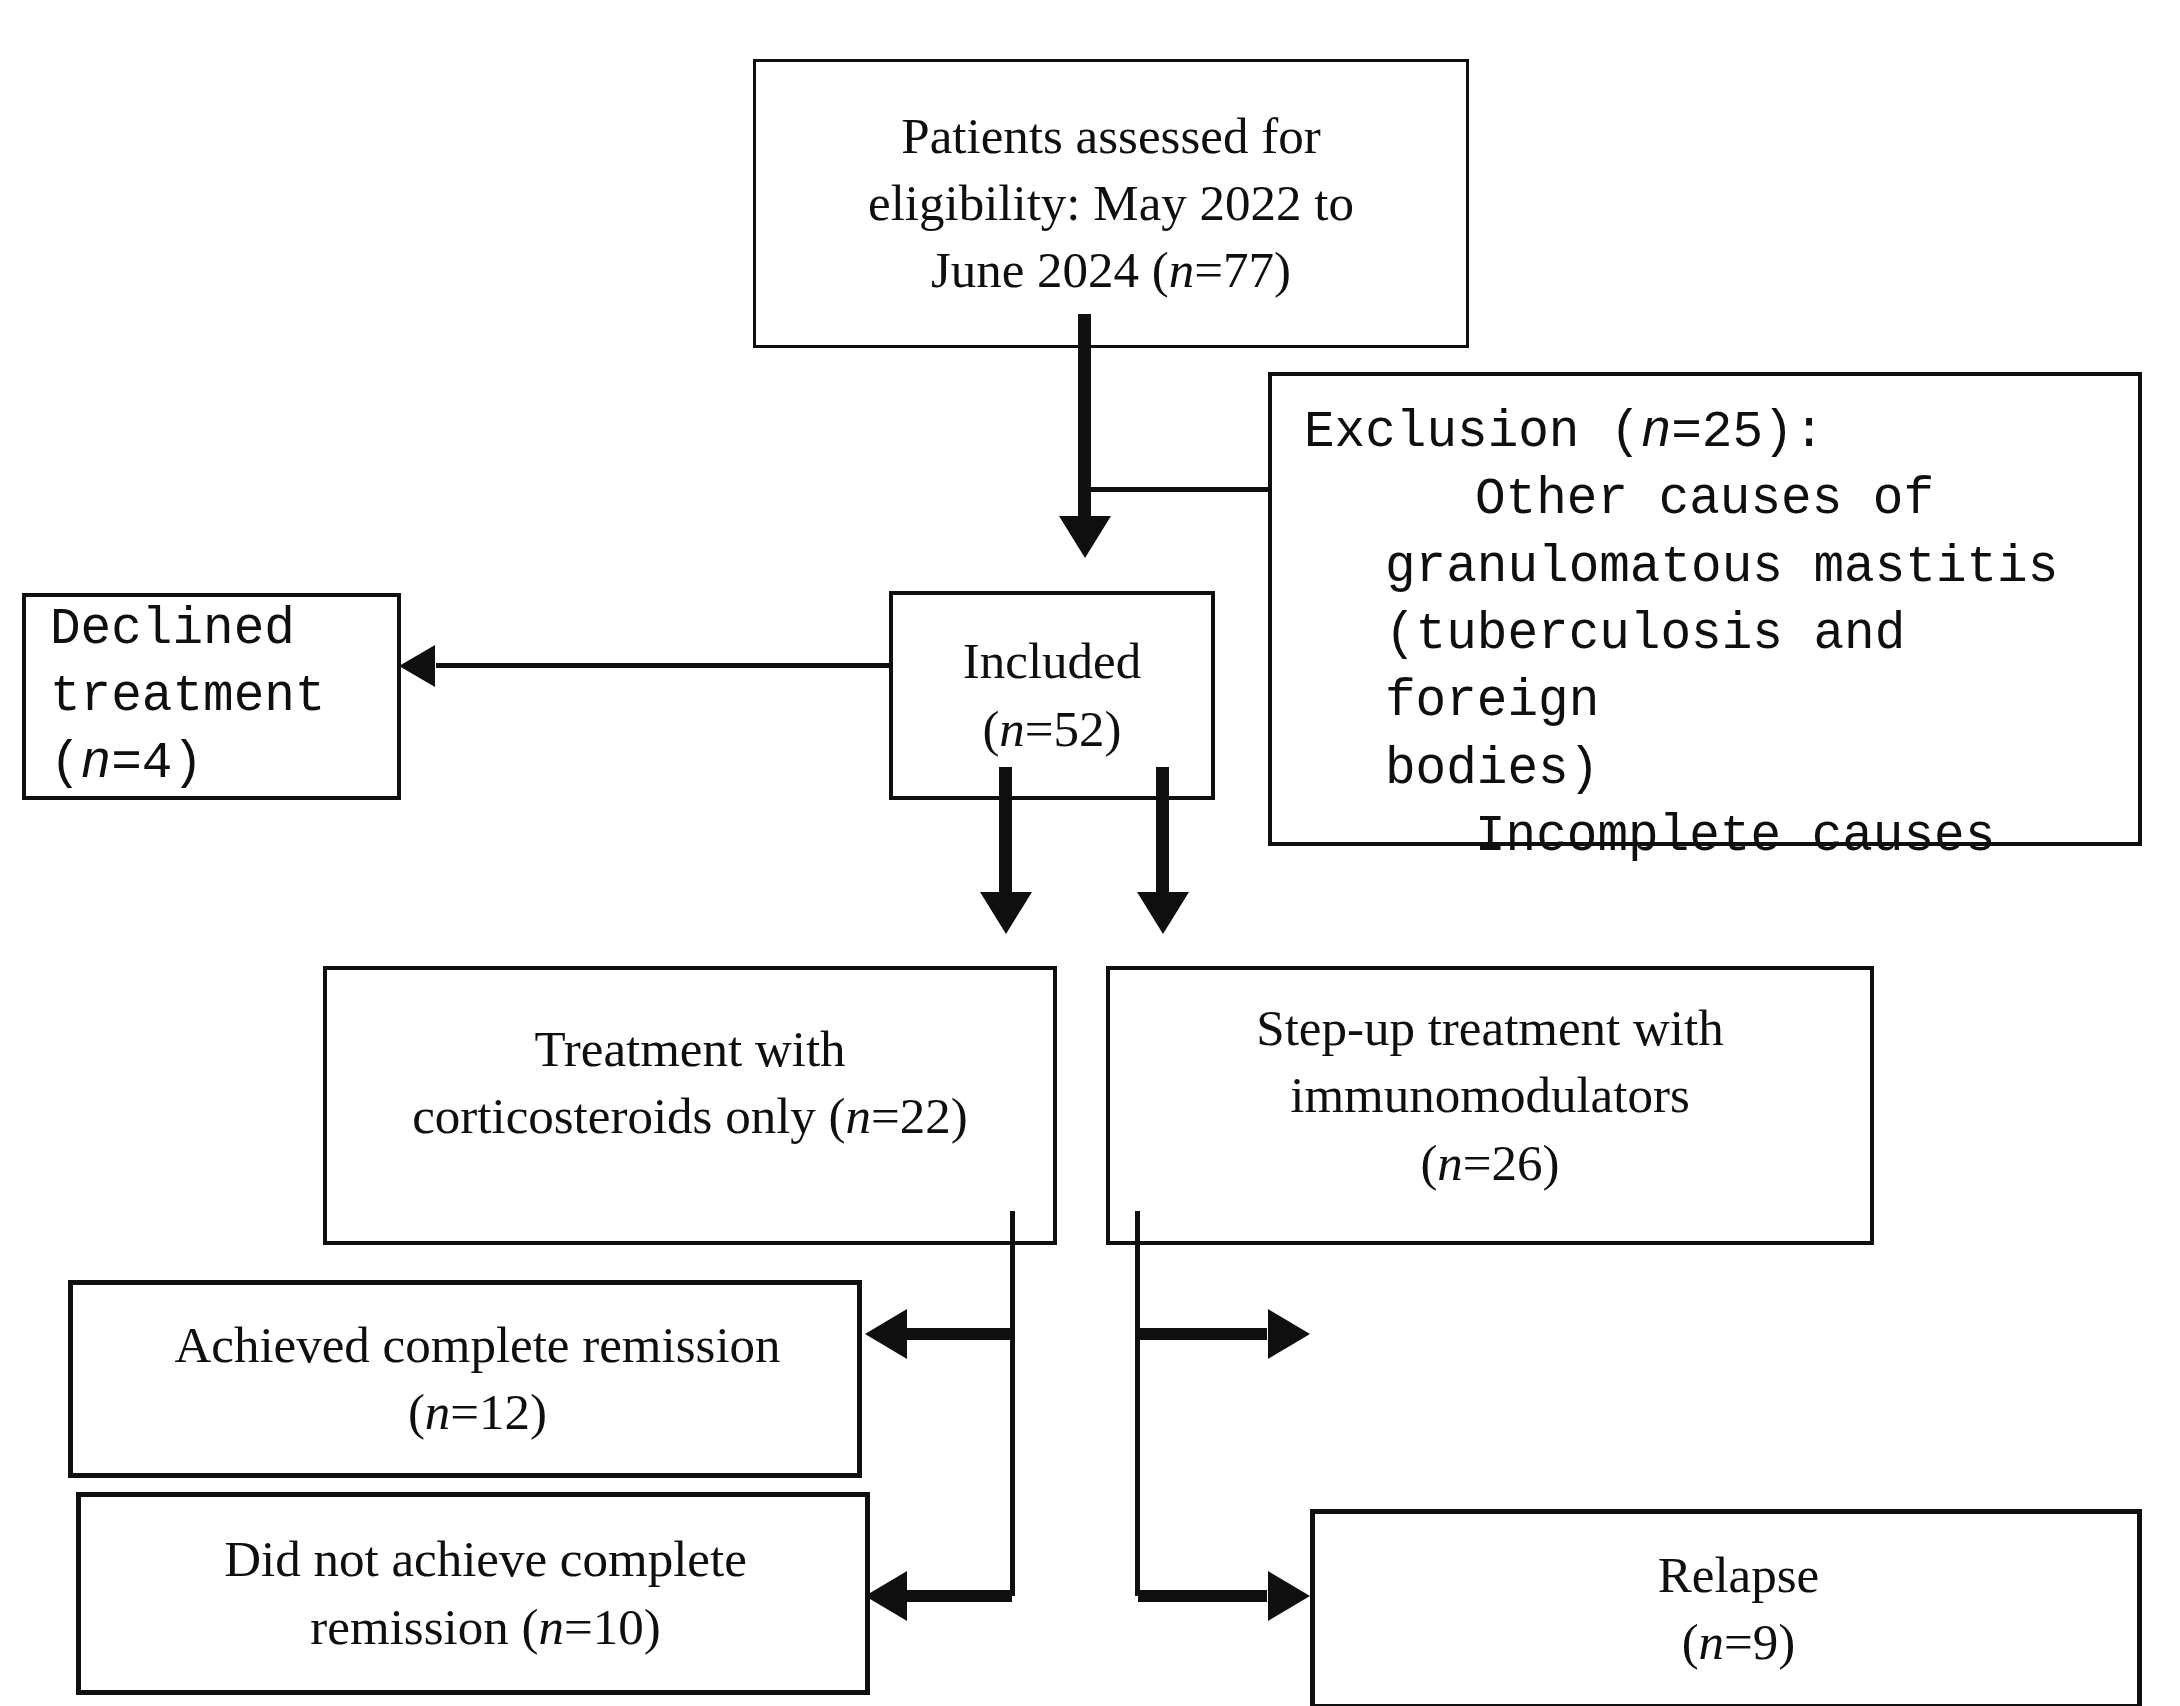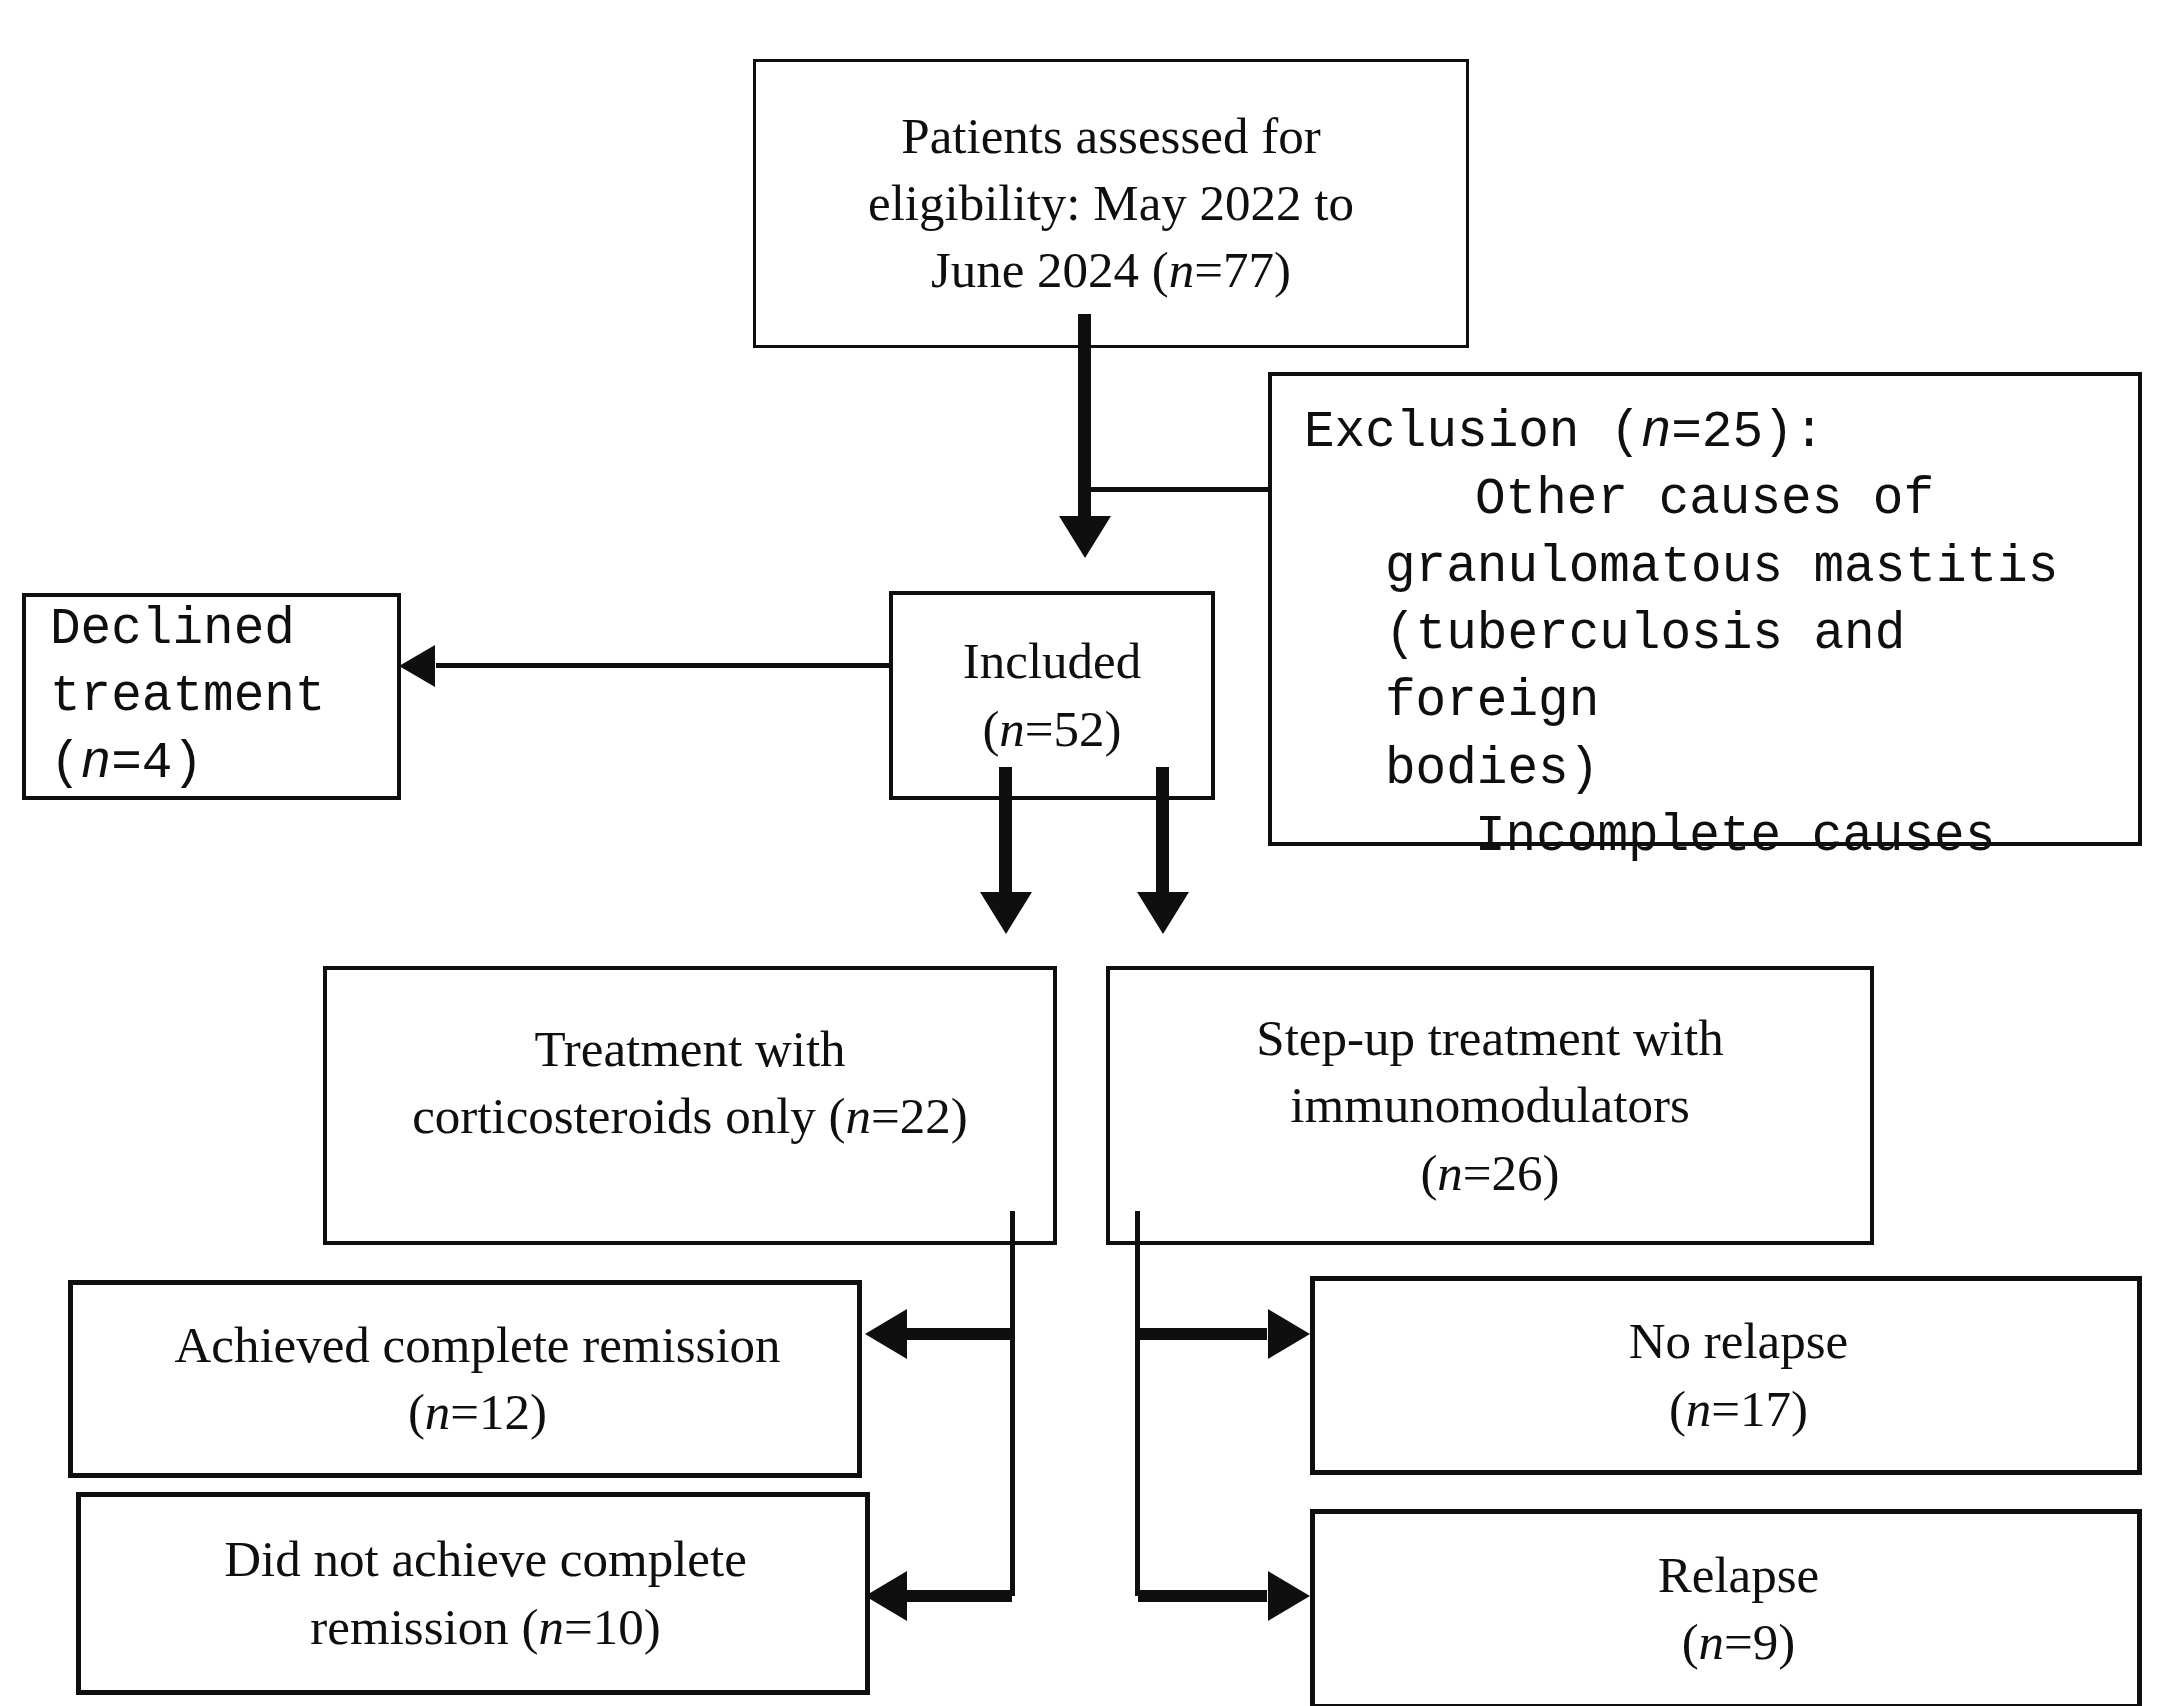--- a/index.html
+++ b/index.html
@@ -79,21 +79,21 @@
   <div class="line" style="left:999px;top:767px;width:13.3px;height:127px;"></div>
   <div class="head head-down" style="left:980px;top:892px;"></div>
   <div class="line" style="left:1156px;top:767px;width:13.3px;height:127px;"></div>
   <div class="head head-down" style="left:1137px;top:892px;"></div>
 
   <div class="box h-center" style="left:323px;top:934px;width:734px;height:279px;padding-top:46px;">
     <div class="flow-label">Treatment with
 corticosteroids only (<i>n</i>=22)</div>
   </div>
 
-  <div class="box h-center" style="left:1106px;top:934px;width:768px;height:279px;padding-top:35px;">
+  <div class="box h-center" style="left:1106px;top:934px;width:768px;height:279px;padding-top:25px;">
     <div class="flow-label">Step-up treatment with
 immunomodulators
 (<i>n</i>=26)</div>
   </div>
 
   <div class="line" style="left:1010px;top:1211px;width:4.8px;height:385px;"></div>
   <div class="line" style="left:1135px;top:1211px;width:4.8px;height:385px;"></div>
 
   <div class="head head-left" style="left:865px;top:1309px;"></div>
   <div class="line" style="left:906px;top:1328px;width:106px;height:12.4px;"></div>
@@ -110,24 +110,20 @@
   <div class="box thick-border v-center h-center" style="left:68px;top:1248px;width:794px;height:198px;">
     <div class="flow-label">Achieved complete remission
 (<i>n</i>=12)</div>
   </div>
 
   <div class="box thick-border v-center h-center" style="left:76px;top:1460px;width:794px;height:203px;">
     <div class="flow-label">Did not achieve complete
 remission (<i>n</i>=10)</div>
   </div>
 
-  <div class="box thick-border v-center h-center" style="left:1310px;top:1244px;width:832px;height:199px;">
-    <div class="flow-label">No relapse
-(<i>n</i>=17)</div>
-  </div>
 
   <div class="box thick-border v-center h-center" style="left:1310px;top:1477px;width:832px;height:200px;">
     <div class="flow-label">Relapse
 (<i>n</i>=9)</div>
   </div>
 
 </div>
 
 
 </body></html>

